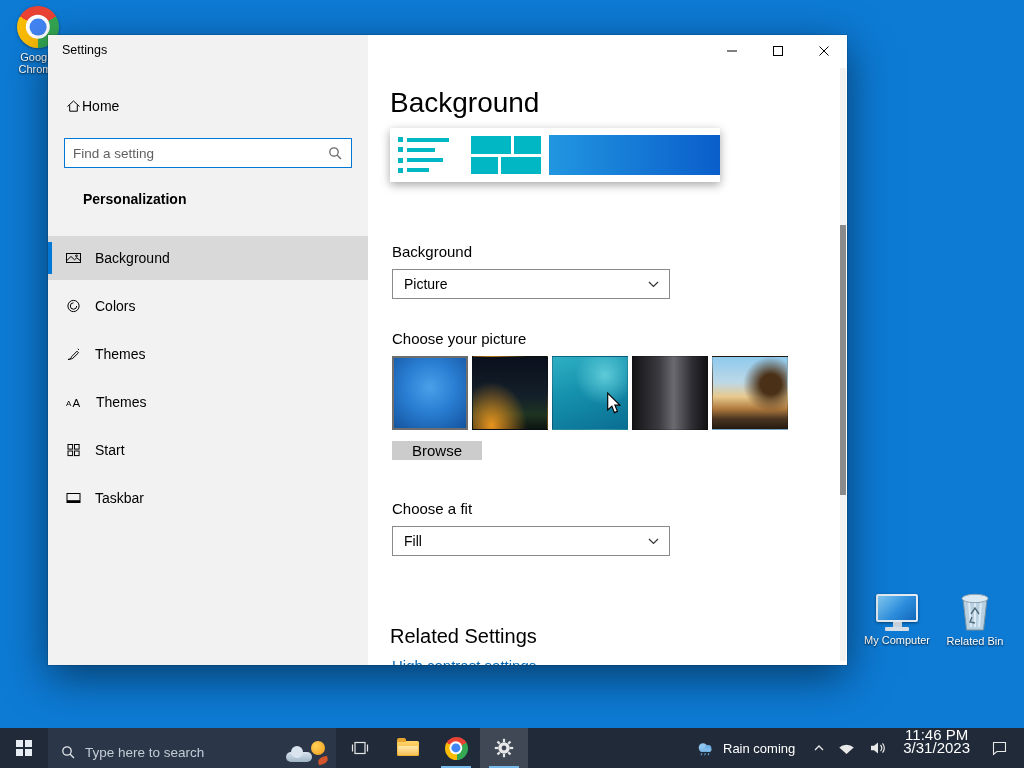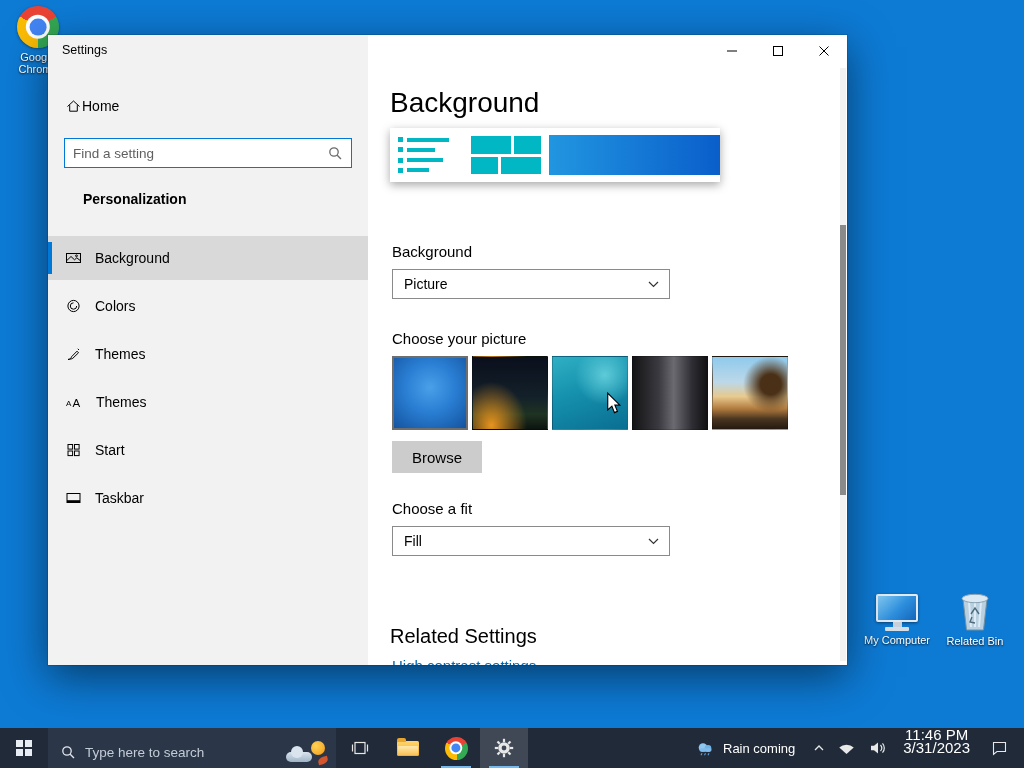--- a/index.html
+++ b/index.html
@@ -81,21 +81,21 @@
   .thumb{width:76px;height:74px;border:1px solid rgba(0,0,0,.18);}
   .thumb.current{border:2px solid #6e6e6e;}
   .t1{background:radial-gradient(circle at 50% 42%,#4aa0e8 0%,#2a7fd4 45%,#14539f 100%);}
   .t2{background:radial-gradient(ellipse at 25% 95%,#e8941e 0%,rgba(232,148,30,0) 45%),
        linear-gradient(180deg,#0a0f1c 0%,#13202a 55%,#1f3322 80%,#0c1410 100%);}
   .t3{background:radial-gradient(circle at 70% 25%,#5ecbd8 0%,rgba(94,203,216,0) 40%),
        linear-gradient(160deg,#2fb0c4 0%,#1590ad 45%,#0a6e92 100%);}
   .t4{background:linear-gradient(90deg,#141416 0%,#3b3a40 35%,#6a6a70 55%,#2e2d33 80%,#121214 100%);}
   .t5{background:radial-gradient(circle at 78% 38%,#4a3016 0 14%,rgba(74,48,22,0) 38%),
        linear-gradient(180deg,#8fcaed 0%,#bcd8e8 35%,#e8c98e 55%,#b07a3e 72%,#4a3520 86%,#241a10 100%);}
-  .browse-btn{position:absolute;left:24px;top:406px;width:90px;height:32px;background:#cccccc;
+  .browse-btn{position:absolute;left:24px;top:406px;width:90px;height:19px;background:#cccccc;
       border:none;font-size:15px;font-family:inherit;color:#000;}
   .related-title{position:absolute;left:22px;top:590px;margin:0;font-size:20px;font-weight:400;color:#000;}
   .related-link{position:absolute;left:24px;top:622px;font-size:15px;color:var(--link);}
 
   .v-scroll{position:absolute;right:1px;top:33px;bottom:4px;width:6px;background:#f2f2f2;}
   .v-thumb{position:absolute;top:157px;height:270px;width:6px;background:#8a8a8a;}
 
   
   .taskbar{position:absolute;left:0;bottom:0;width:1024px;height:40px;background:var(--taskbar);
       display:flex;align-items:stretch;z-index:30;}

